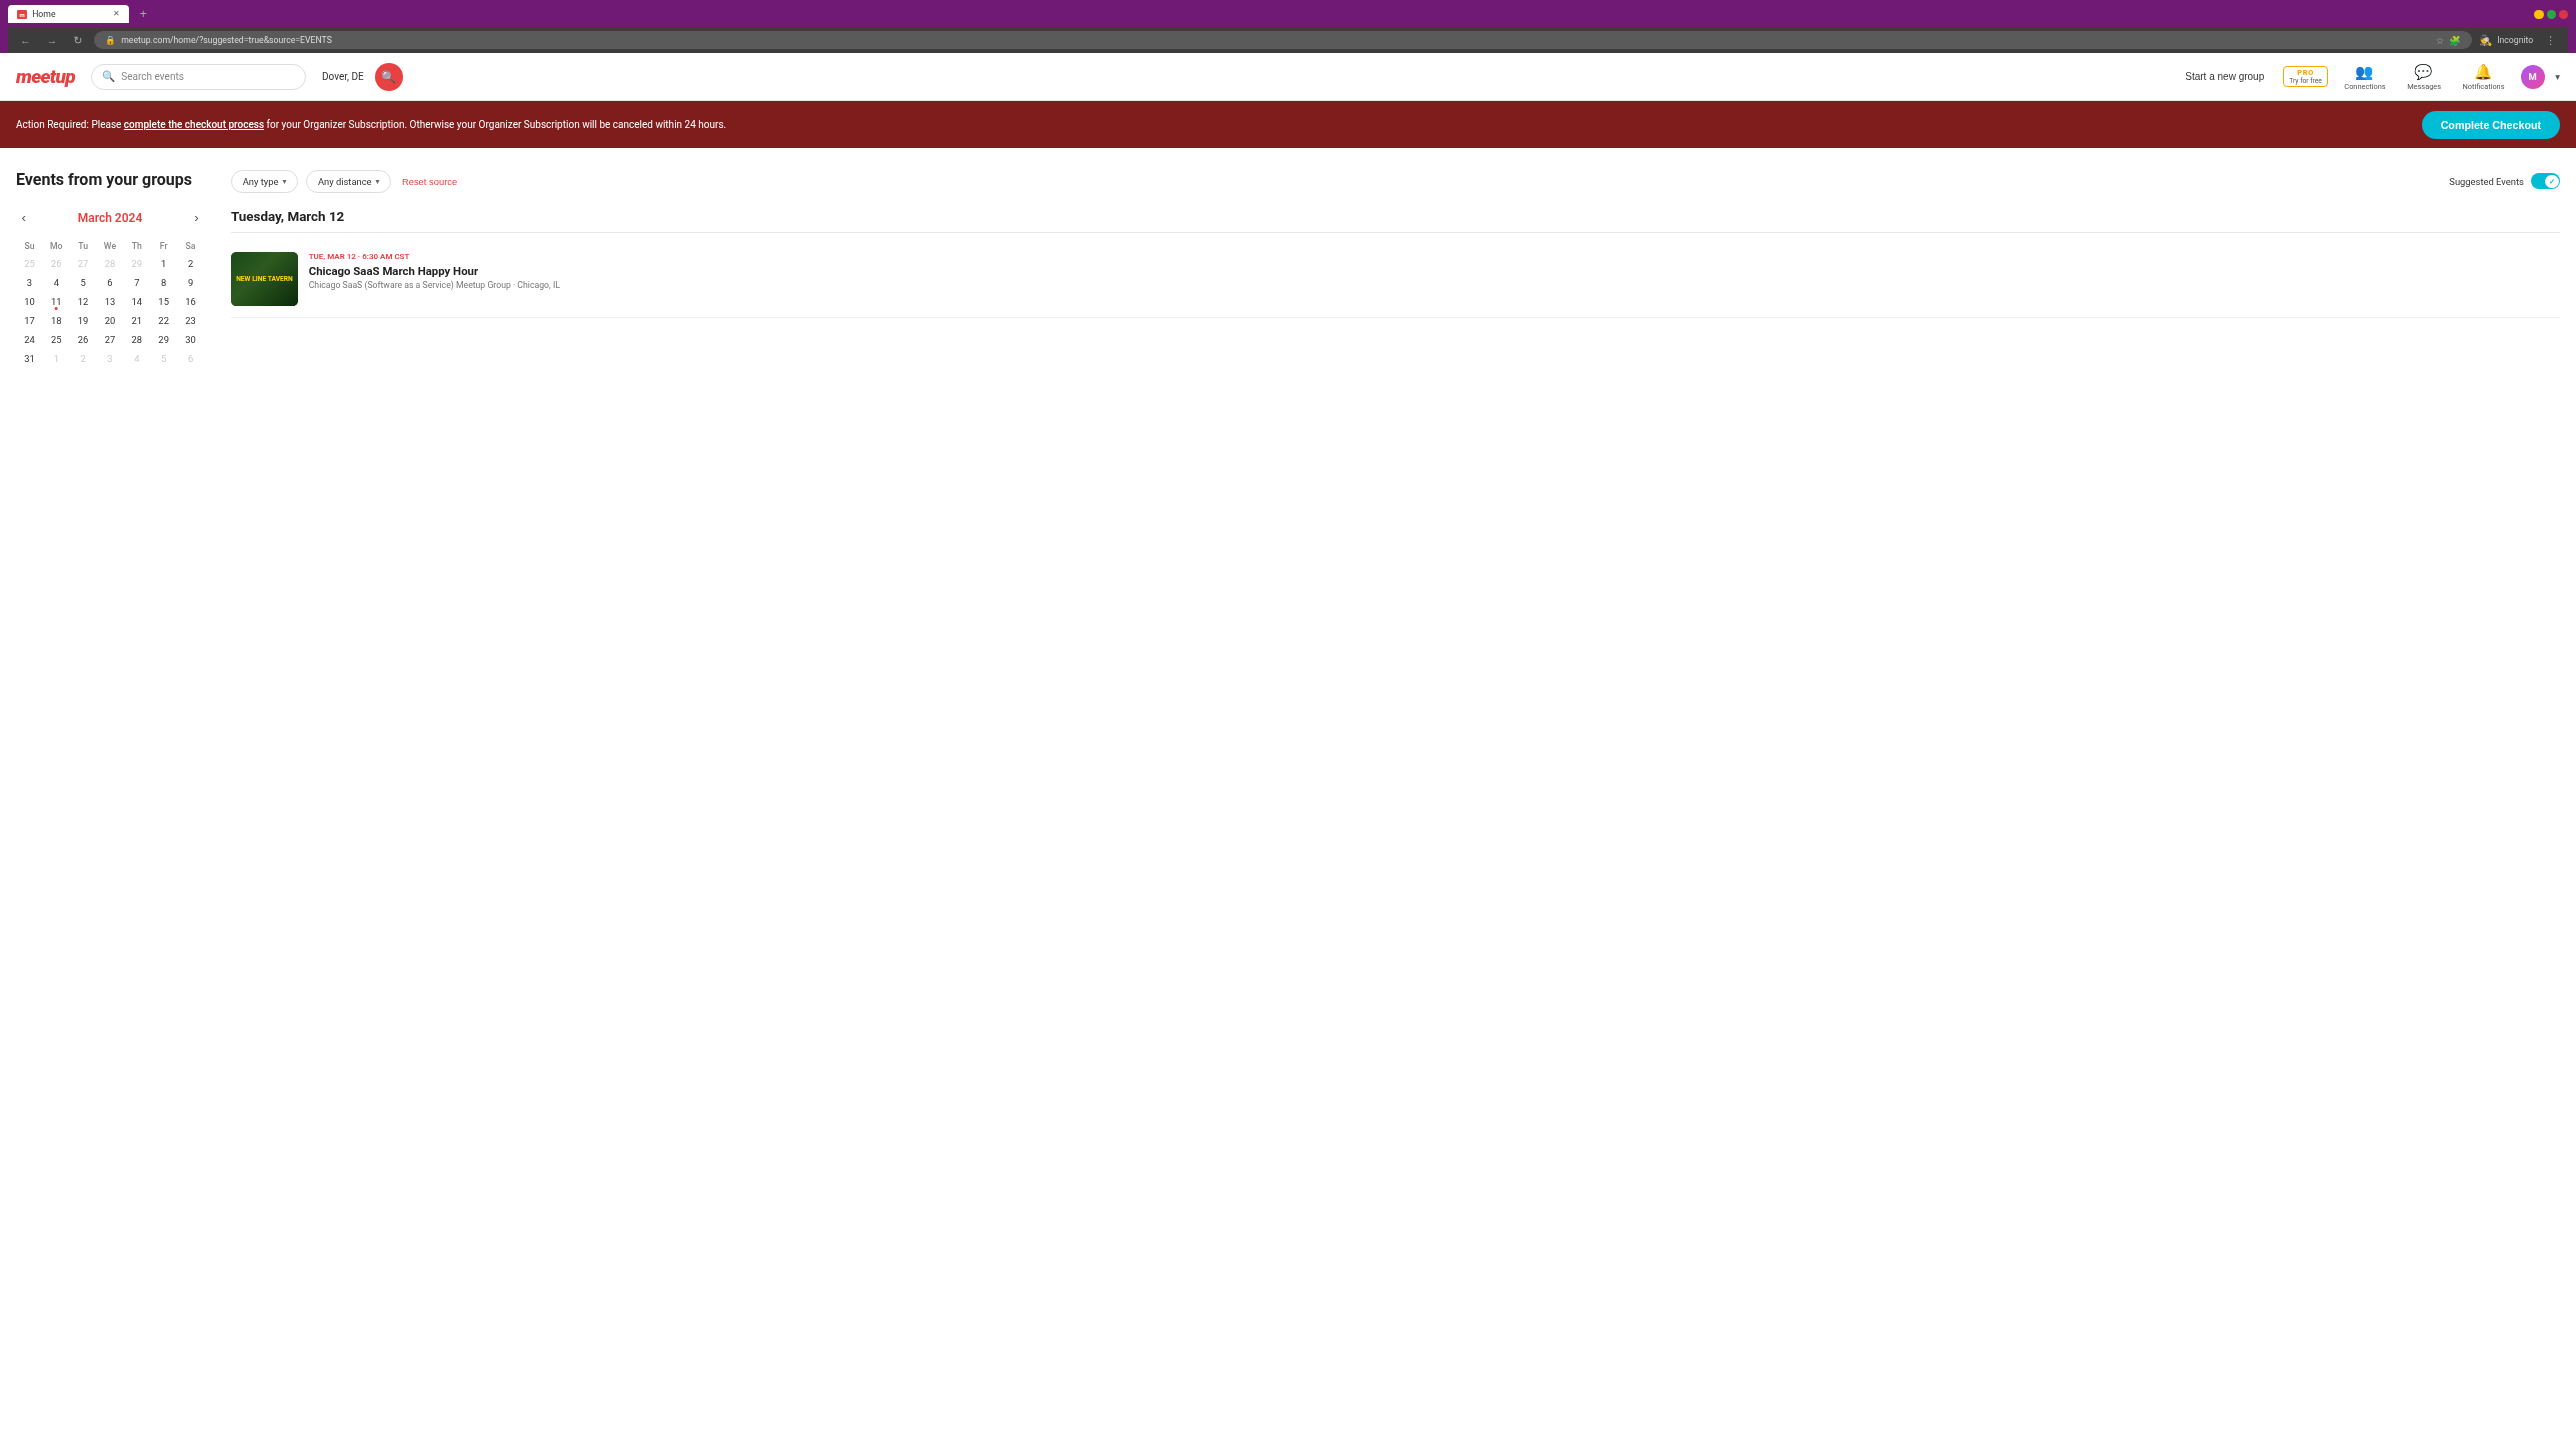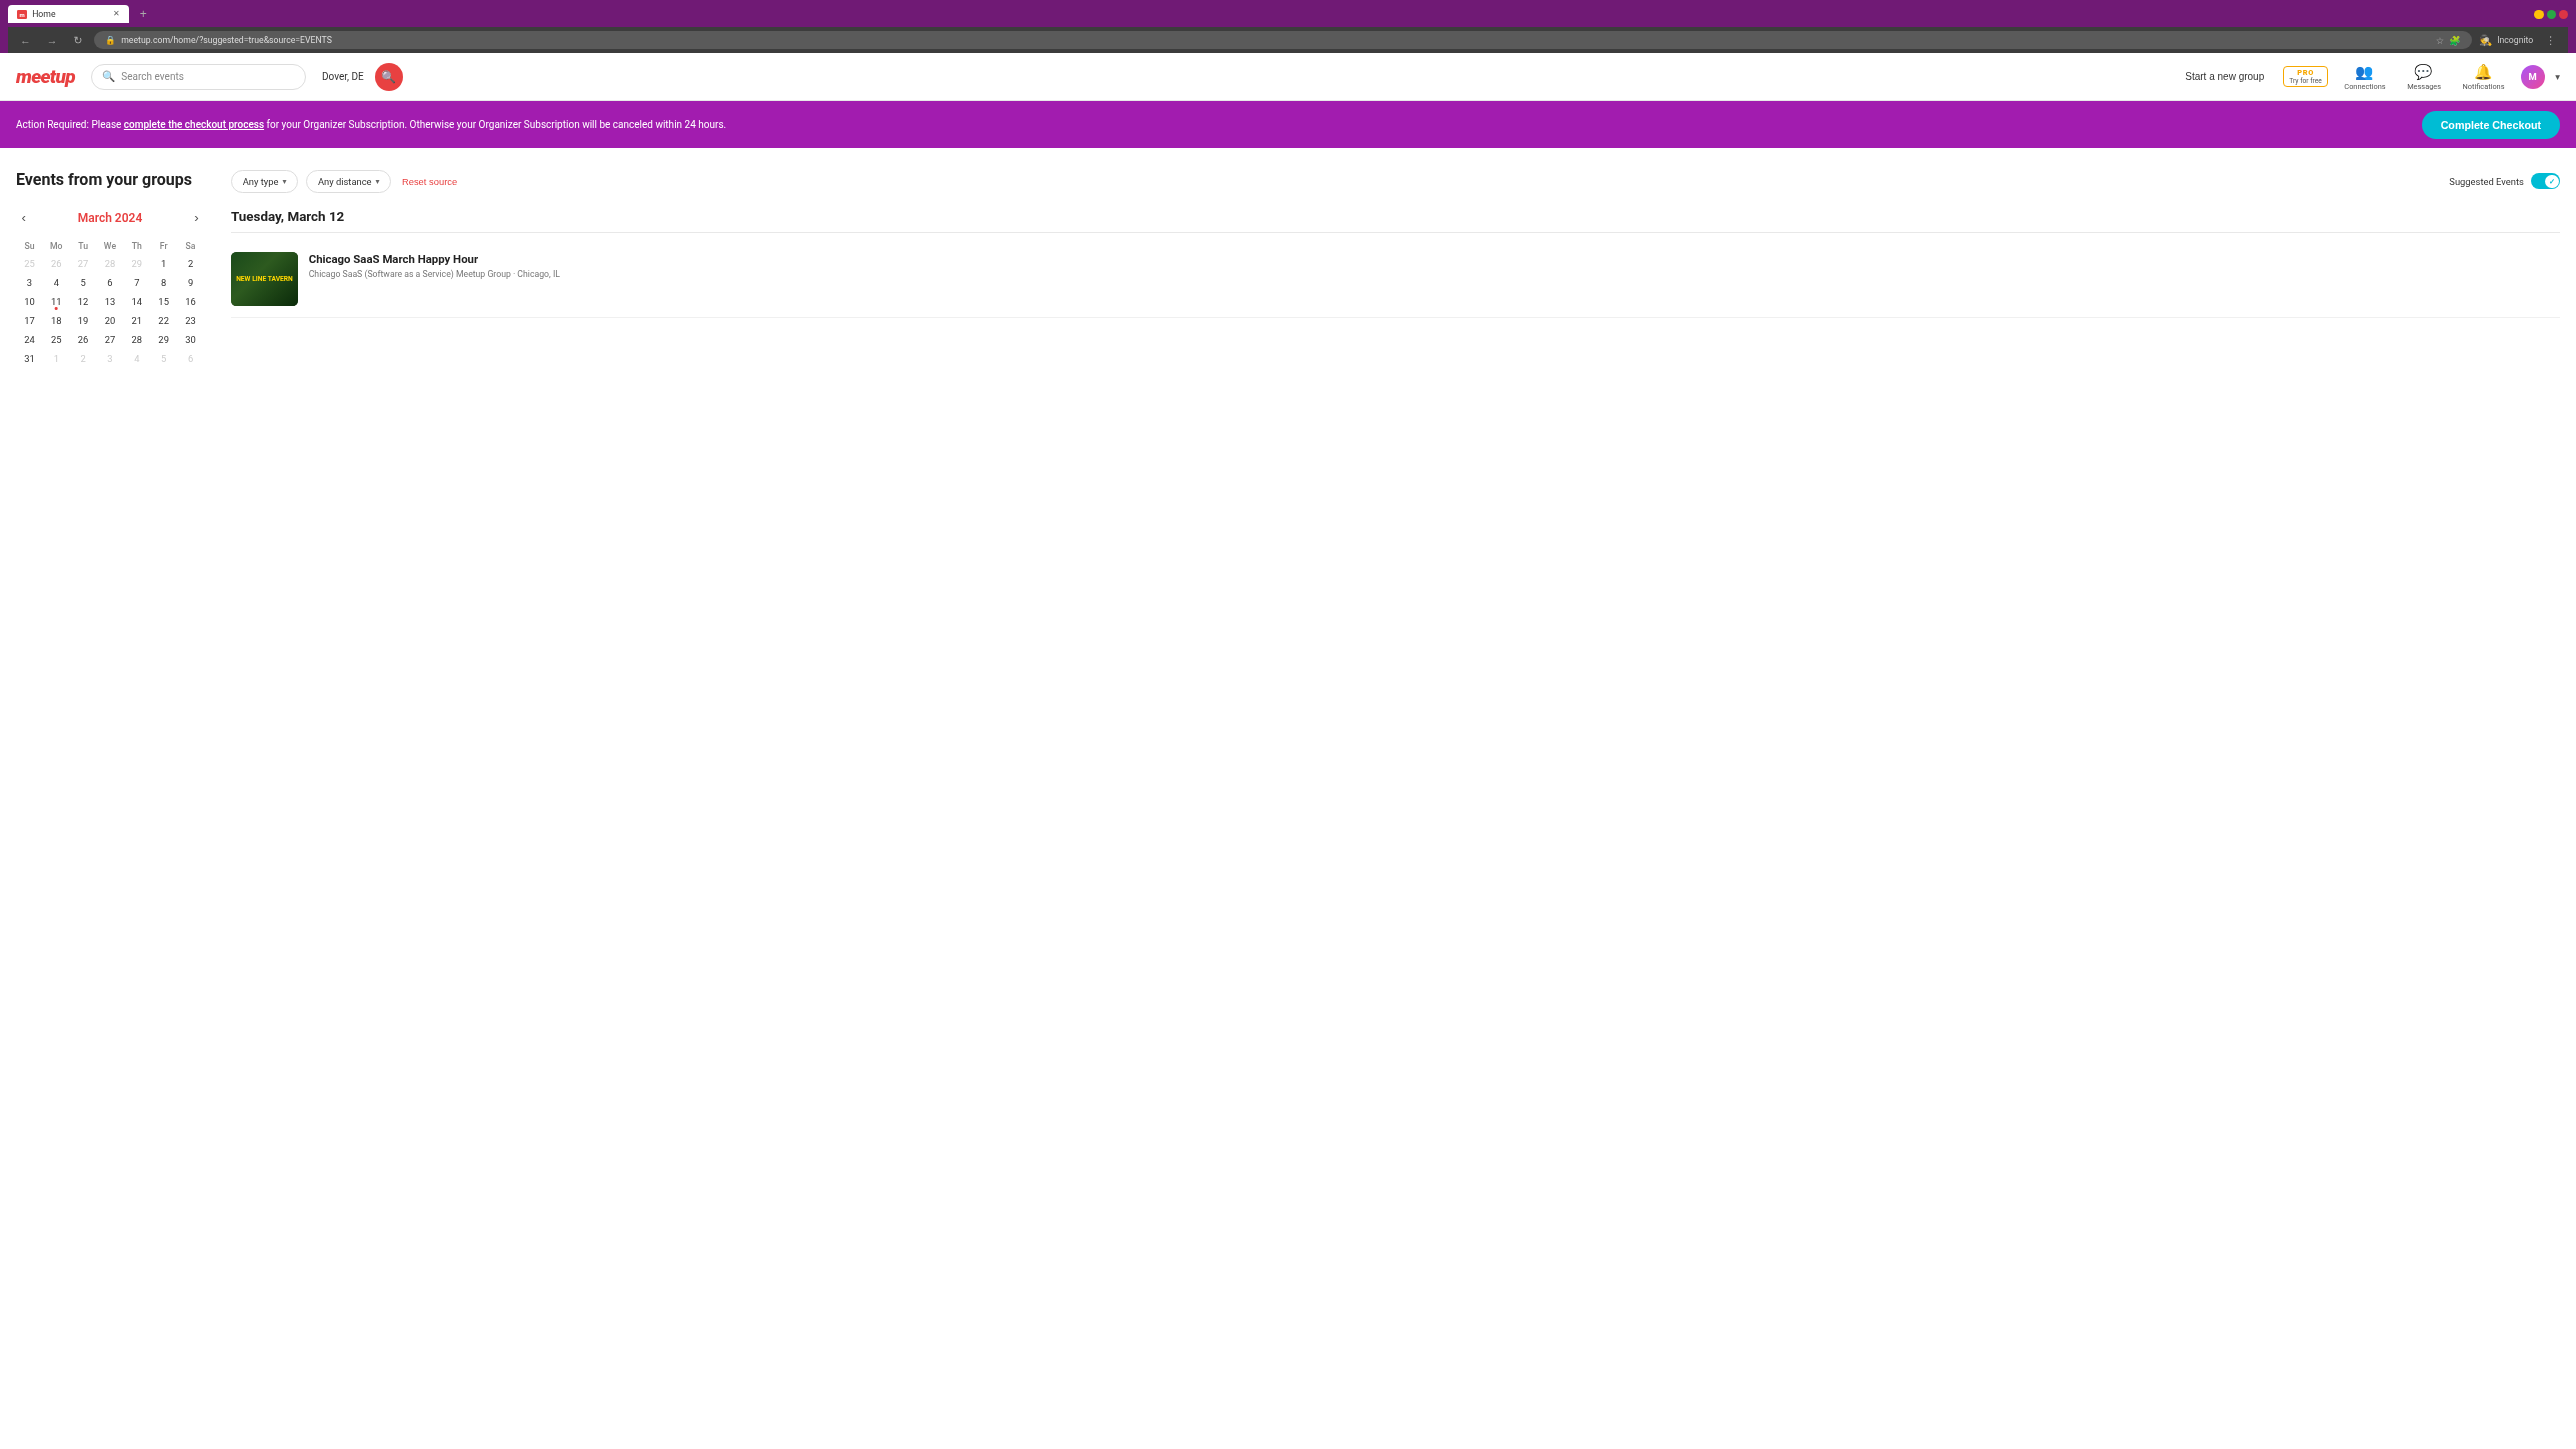--- a/index.html
+++ b/index.html
@@ -210,21 +210,21 @@
       justify-content: center;
       color: white;
       font-size: 9.4px;
       font-weight: bold;
       cursor: pointer;
     }
     .nav-dropdown { color: #555; font-size: 9.4px; cursor: pointer; }
 
     
     .banner {
-      background: #a21caf;
+      background: #7f1d1d;
       padding: 9.4px 16px;
       display: flex;
       align-items: center;
       justify-content: space-between;
       gap: 10.7px;
     }
     .banner-text {
       color: #fff;
       font-size: 10px;
       line-height: 1.5;
@@ -643,20 +643,21 @@
 
       <div class="day-section">
         <div class="day-label">Tuesday, March 12</div>
         <div class="event-card">
           <div class="event-image">
             <div class="event-image-overlay">
               <span class="event-img-text">NEW LINE TAVERN</span>
             </div>
           </div>
           <div class="event-info">
+            <div class="event-date">TUE, MAR 12 · 6:30 AM CST</div>
             <div class="event-title">Chicago SaaS March Happy Hour</div>
             <div class="event-group">Chicago SaaS (Software as a Service) Meetup Group · Chicago, IL</div>
           </div>
         </div>
       </div>
 
     </div>
   </div>
 </div>
 

